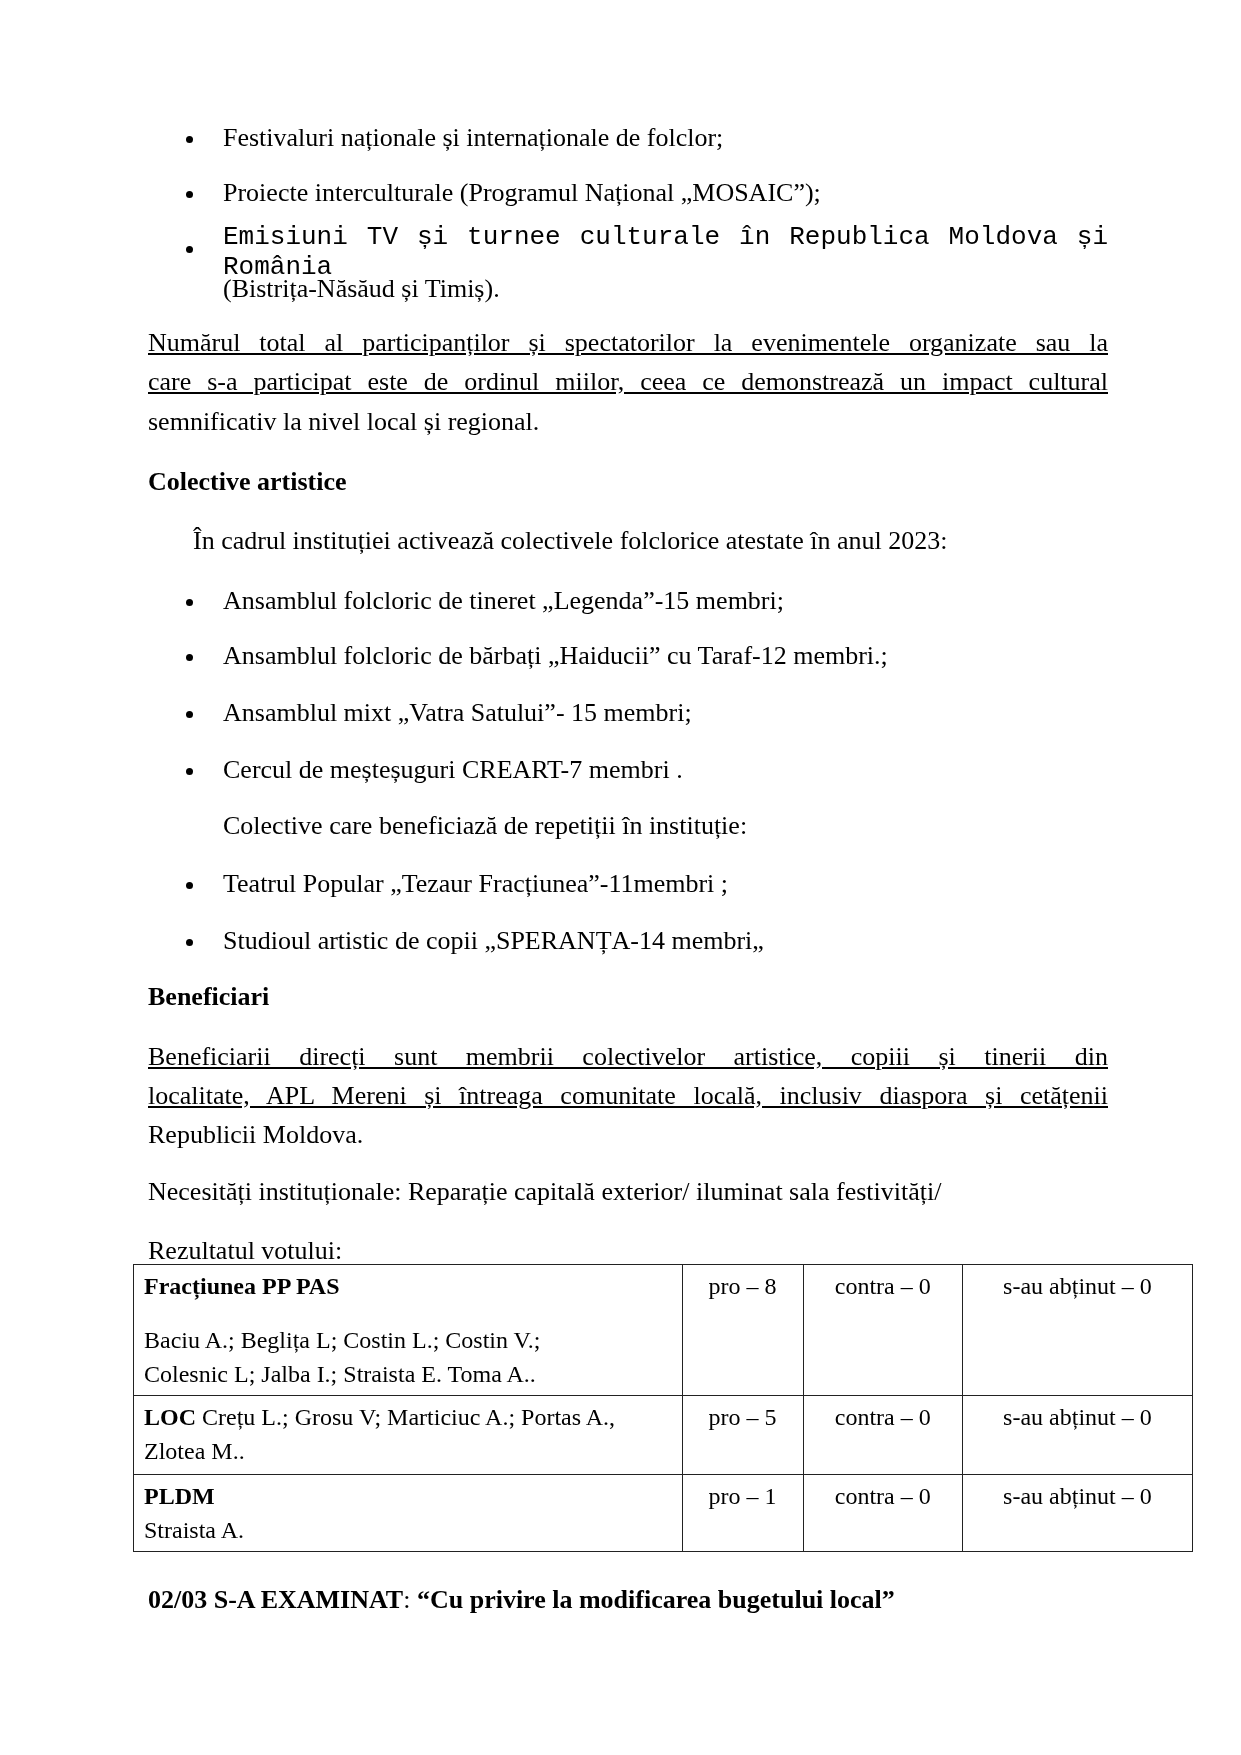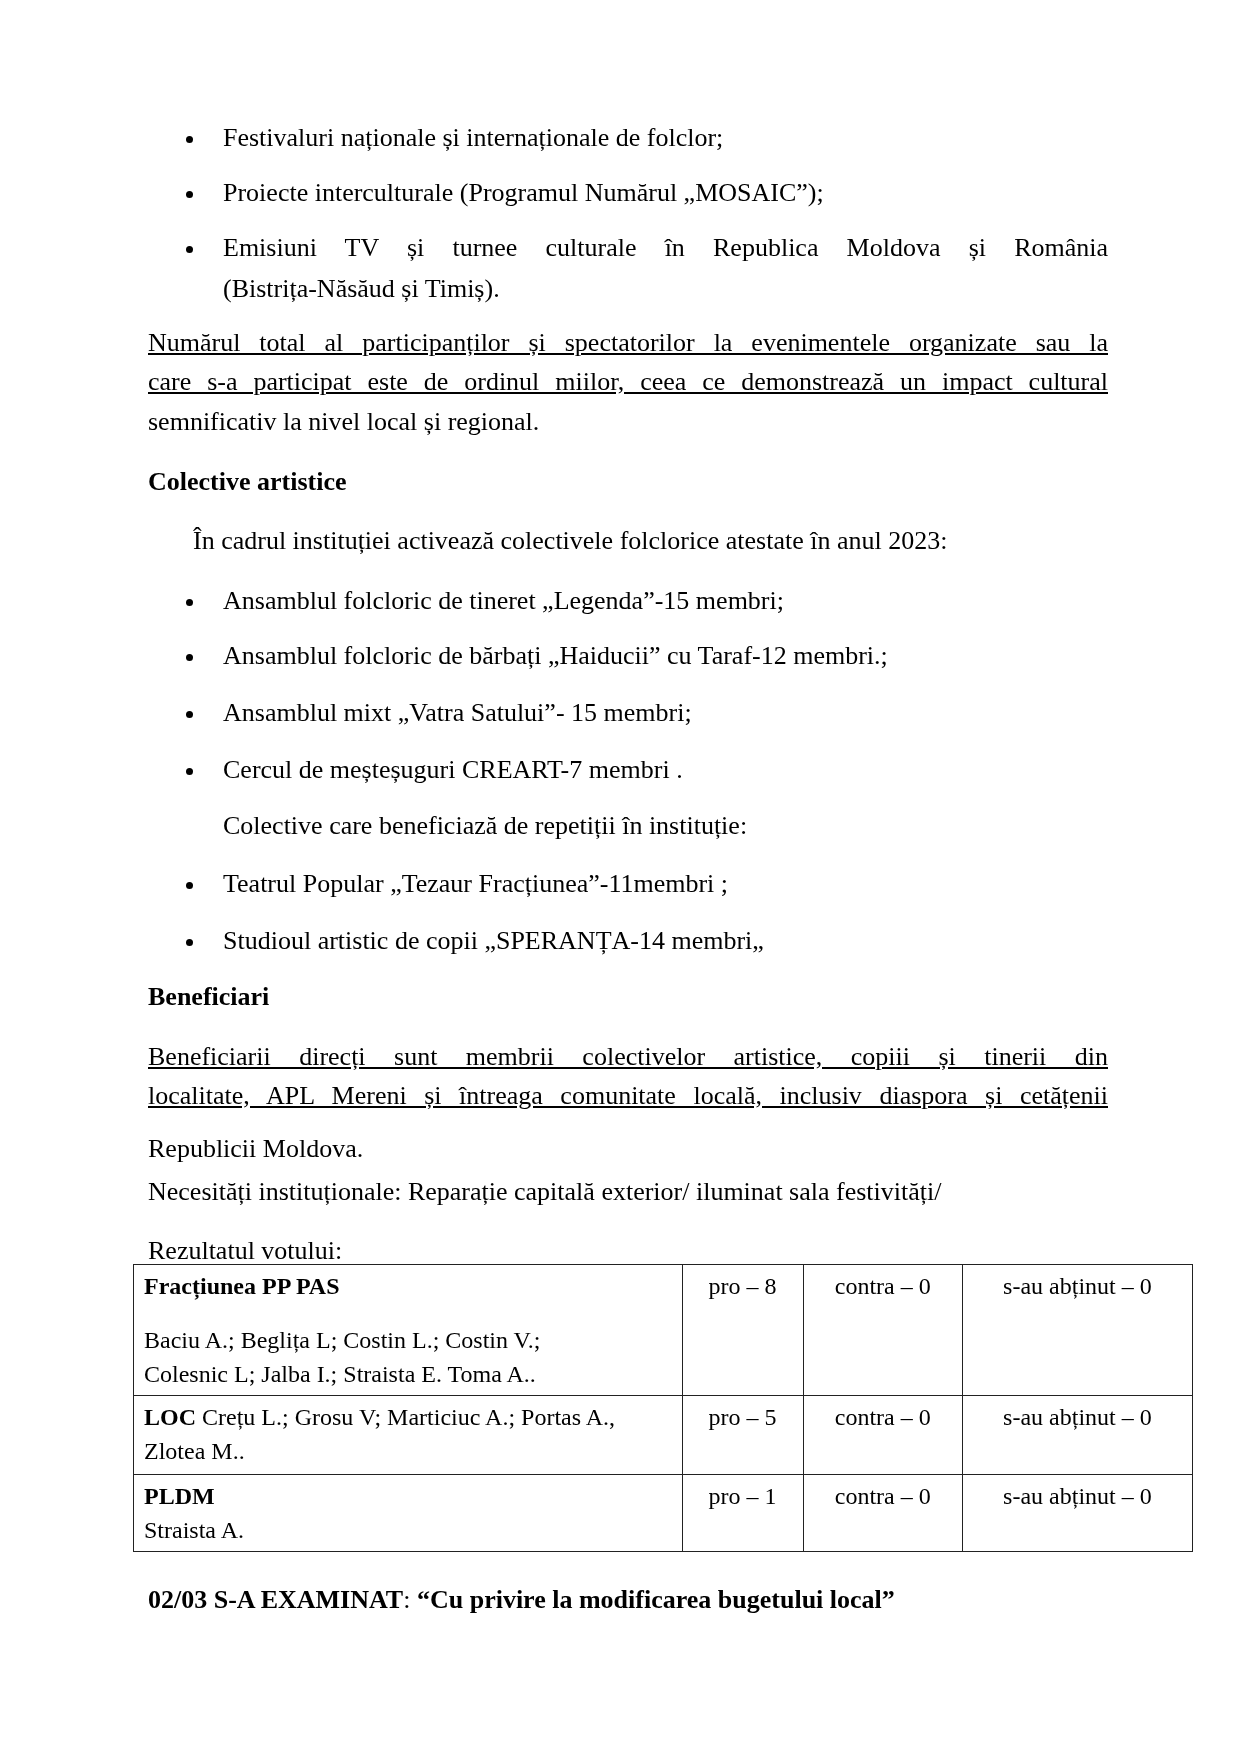--- a/index.html
+++ b/index.html
@@ -20,24 +20,24 @@
   .r3 { height: 57px; }
   .gap { height: 20px; }
 </style>
 </head>
 <body>
 
 <div class="bullet" style="top:136px;"></div>
 <div class="line bul-x" style="top:123px;">Festivaluri naționale și internaționale de folclor;</div>
 
 <div class="bullet" style="top:191px;"></div>
-<div class="line bul-x" style="top:178px;">Proiecte interculturale (Programul Numărul „MOSAIC”);</div>
+<div class="line bul-x" style="top:178px;">Proiecte interculturale (Programul Național „MOSAIC”);</div>
 
 <div class="bullet" style="top:246px;"></div>
-<div class="justify-b" style="top:233px;">Emisiuni TV și turnee culturale în Republica Moldova și România</div>
+<div class="justify-b" style="top:222px;font-family:Liberation Mono, monospace;">Emisiuni TV și turnee culturale în Republica Moldova și România</div>
 <div class="line bul-x" style="top:274px;">(Bistrița-Năsăud și Timiș).</div>
 
 <div class="justify" style="top:328px;">Numărul total al participanților și spectatorilor la evenimentele organizate sau la</div>
 <div class="justify" style="top:367px;">care s-a participat este de ordinul  miilor, ceea ce demonstrează un impact cultural</div>
 <div class="line body-x" style="top:407px;">semnificativ la nivel local și regional.</div>
 
 <div class="line body-x bold" style="top:467px;">Colective artistice</div>
 <div class="line body-x" style="top:526px;margin-left:45px;">În cadrul instituției activează colectivele folclorice atestate în anul 2023:</div>
 
 <div class="bullet" style="top:599px;"></div>
@@ -56,21 +56,21 @@
 
 <div class="bullet" style="top:882px;"></div>
 <div class="line bul-x" style="top:869px;">Teatrul Popular „Tezaur Fracțiunea”-11membri ;</div>
 
 <div class="bullet" style="top:939px;"></div>
 <div class="line bul-x" style="top:926px;">Studioul artistic  de copii „SPERANȚA-14 membri„</div>
 
 <div class="line body-x bold" style="top:982px;">Beneficiari</div>
 <div class="justify" style="top:1042px;">Beneficiarii direcți sunt membrii colectivelor artistice, copiii și tinerii din</div>
 <div class="justify" style="top:1081px;">localitate, APL Mereni și întreaga comunitate locală, inclusiv diaspora și cetățenii</div>
-<div class="line body-x" style="top:1120px;margin-top:14px;">Republicii Moldova.</div>
+<div class="line body-x" style="top:1120px;">Republicii Moldova.</div>
 
 <div class="line body-x" style="top:1177px;">Necesități instituționale: Reparație capitală exterior/ iluminat sala festivități/</div>
 
 <div class="line body-x" style="top:1236px;">Rezultatul votului:</div>
 
 <table class="vote">
   <colgroup>
     <col style="width:503px">
     <col style="width:111px">
     <col style="width:146px">

